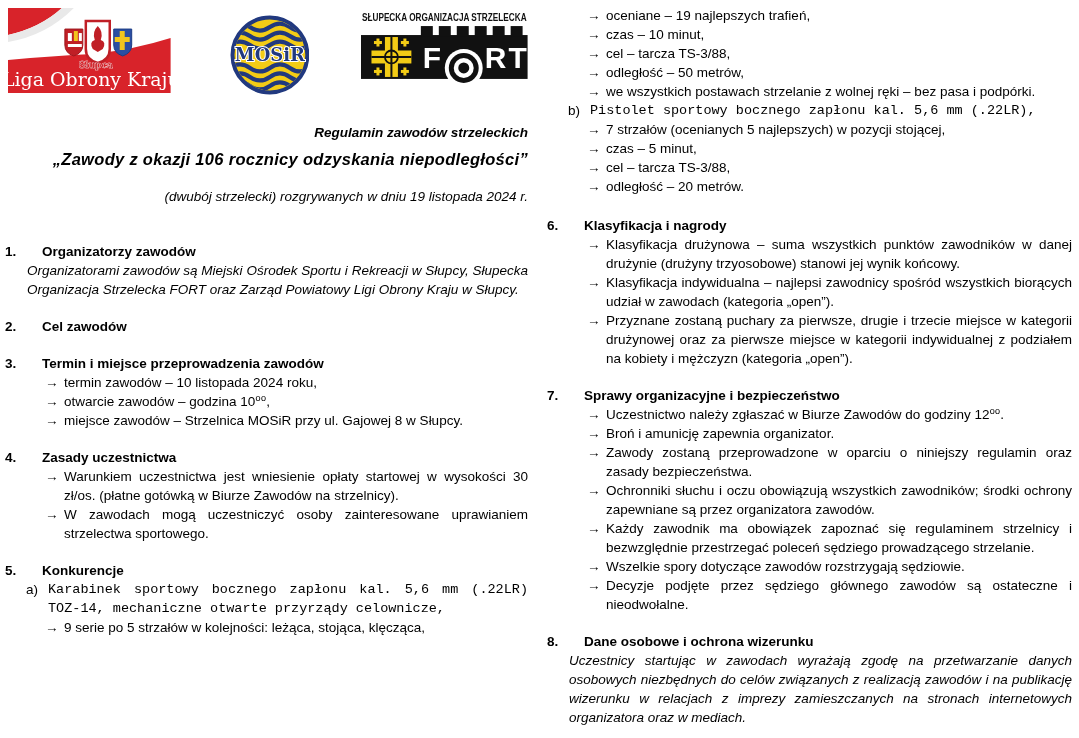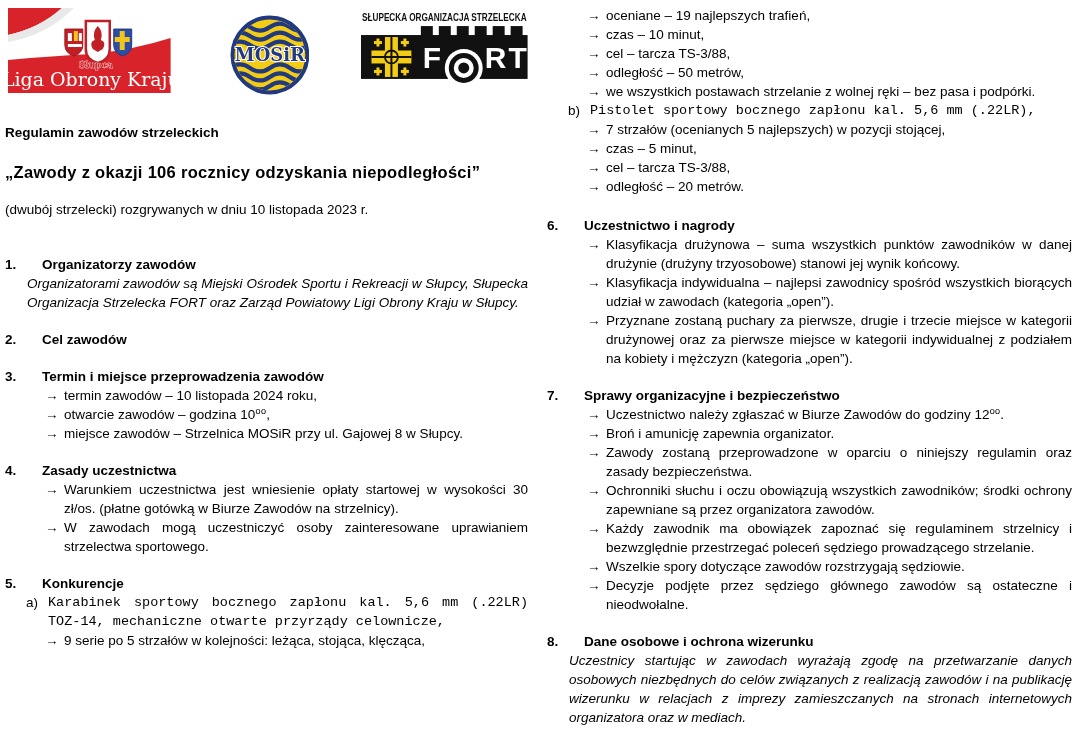--- a/index.html
+++ b/index.html
@@ -10,23 +10,23 @@
   }
   .col{position:absolute;top:0;}
   .col-left{left:5px;top:8px;width:523px;}
   .col-right{left:547px;top:6px;width:525px;}
 
   .logos-row{display:flex;align-items:flex-start;height:86px;margin-bottom:0;}
   .logo-lok{margin-left:3px;}
   .logo-mosir{margin-left:59px;margin-top:7px;}
   .logo-fort{margin-left:52px;margin-top:2px;}
 
-  .title-block{text-align:left;}
+  .title-block{text-align:right;font-style:italic;}
   .doc-type{margin-top:29px;font-weight:bold;}
-  .main-title{margin-top:19px;font-size:16.5px;font-weight:bold;letter-spacing:0.3px;line-height:23px;}
+  .main-title{margin-top:6px;font-size:16.5px;font-weight:bold;letter-spacing:0.3px;line-height:23px;}
   .subtitle{margin-top:16px;}
   .sections-start{margin-top:36px;}
 
   .section{margin-bottom:18px;}
   .plain-blocks{margin-bottom:20px;}
   .sec-head{display:flex;font-weight:bold;}
   .sec-num{width:37px;flex:none;}
   .sec-title{flex:1;}
   .para{margin-left:22px;text-align:justify;font-style:italic;}
   .arrow-item{display:flex;margin-left:40px;}
@@ -117,21 +117,21 @@
           <circle cx="103" cy="58" r="5.5" fill="#111111"></circle>
         </g>
         <text x="124" y="58" font-size="30" font-weight="bold" fill="#ffffff" font-family="Liberation Sans, DejaVu Sans, sans-serif">R</text>
         <text x="148" y="58" font-size="30" font-weight="bold" fill="#ffffff" font-family="Liberation Sans, DejaVu Sans, sans-serif">T</text>
       </svg>
     </div>
 
     <div class="title-block">
       <div class="doc-type">Regulamin zawodów strzeleckich</div>
       <div class="main-title">„Zawody z okazji 106 rocznicy odzyskania niepodległości”</div>
-      <div class="subtitle">(dwubój strzelecki) rozgrywanych w dniu 10 listopada 2023 r.</div>
+      <div class="subtitle">(dwubój strzelecki) rozgrywanych w dniu 19 listopada 2024 r.</div>
     </div>
 
     <div class="sections-start" id="left-sections">
         <div class="section">
           <div class="sec-head">
             <span class="sec-num">1.</span>
             <span class="sec-title">Organizatorzy zawodów</span>
           </div>
           <div class="para">Organizatorami zawodów są Miejski Ośrodek Sportu i Rekreacji w Słupcy, Słupecka Organizacja Strzelecka FORT oraz Zarząd Powiatowy Ligi Obrony Kraju w Słupcy.</div>
         </div>
@@ -229,21 +229,21 @@
           <span class="txt">cel – tarcza TS-3/88,</span>
         </div>
         <div class="arrow-item">
           <span class="marker">→</span>
           <span class="txt">odległość – 20 metrów.</span>
         </div>
       </div>
       <div class="section">
         <div class="sec-head">
           <span class="sec-num">6.</span>
-          <span class="sec-title">Uczestnictwo i nagrody</span>
+          <span class="sec-title">Klasyfikacja i nagrody</span>
         </div>
         <div class="arrow-item">
           <span class="marker">→</span>
           <span class="txt">Klasyfikacja drużynowa – suma wszystkich punktów zawodników w danej drużynie (drużyny trzyosobowe) stanowi jej wynik końcowy.</span>
         </div>
         <div class="arrow-item">
           <span class="marker">→</span>
           <span class="txt">Klasyfikacja indywidualna – najlepsi zawodnicy spośród wszystkich biorących udział w zawodach (kategoria „open”).</span>
         </div>
         <div class="arrow-item">

